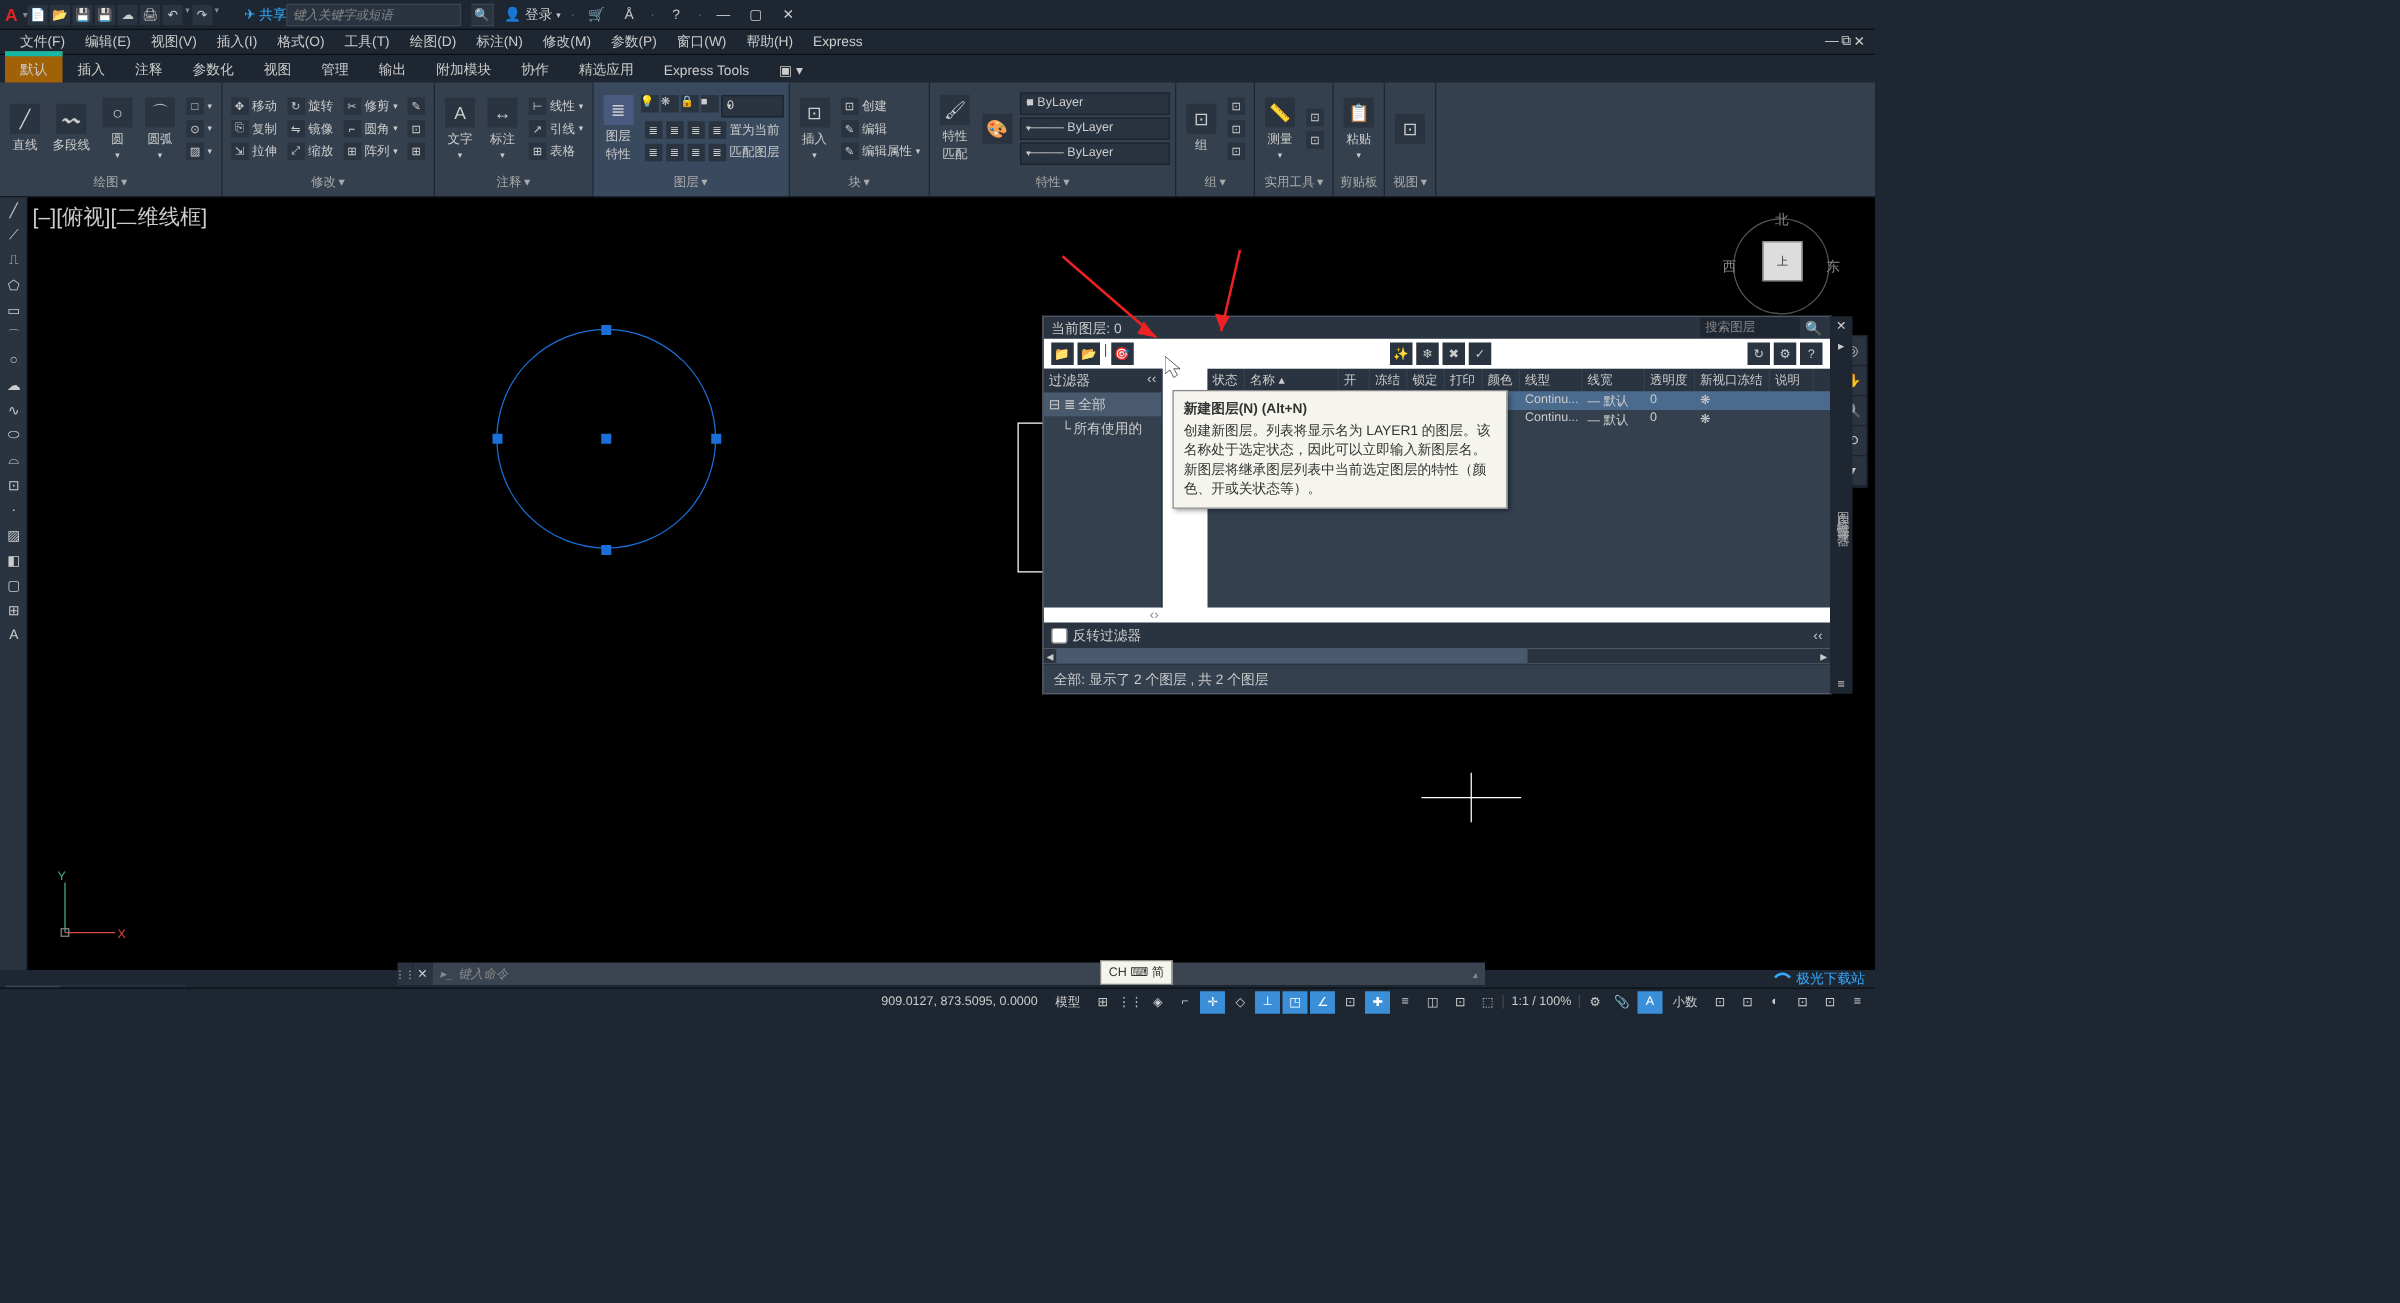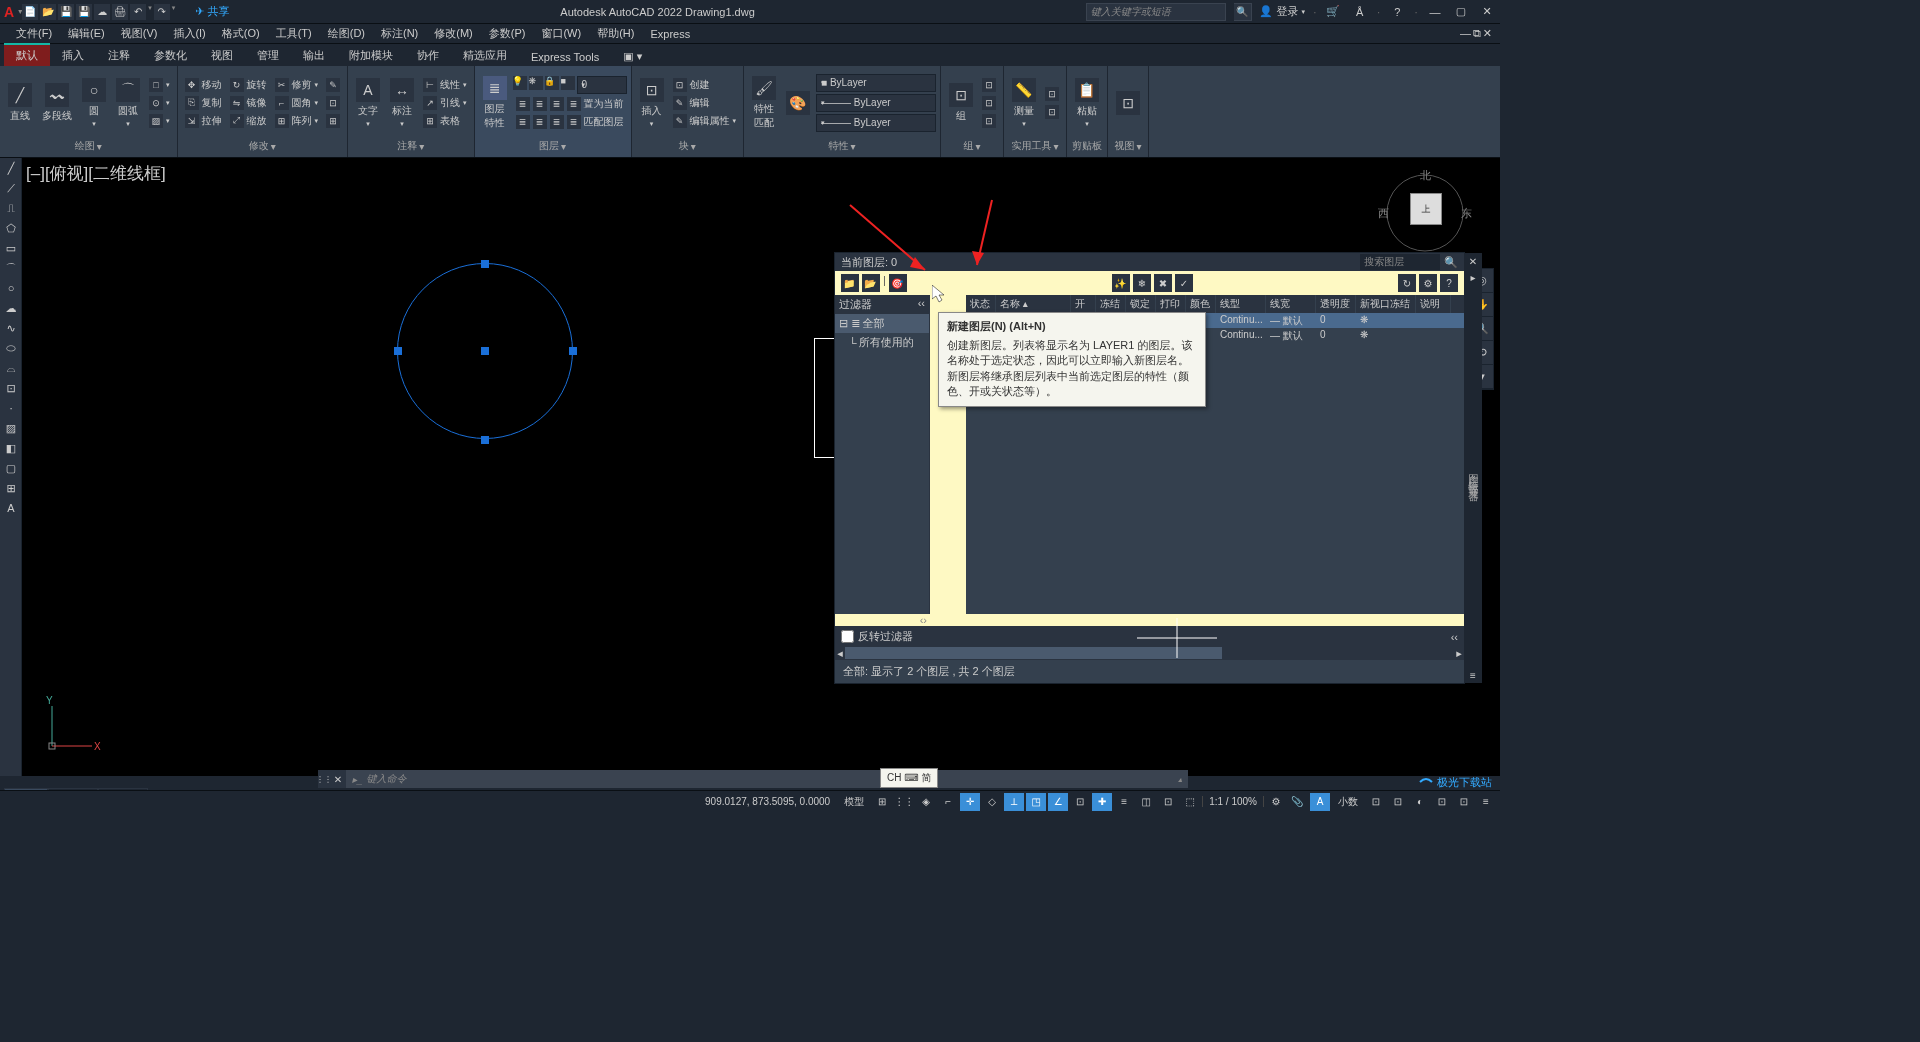--- a/index.html
+++ b/index.html
@@ -19,21 +19,21 @@
 .titlebar .win-btn { width: 18px; height: 18px; display: flex; align-items: center; justify-content: center; font-size: 11px; color: #ccc; }
 
 
 .menubar { height: 20px; background: #1e2631; display: flex; align-items: center; padding: 0 8px; gap: 0; border-bottom: 1px solid #0a0f14; }
 .menubar .menu-item { padding: 0 8px; font-size: 11px; color: #ccc; }
 .menubar .win-controls { margin-left: auto; display: flex; gap: 2px; }
 
 
 .ribbon-tabs { height: 22px; background: #1e2631; display: flex; align-items: flex-end; padding: 0 4px; }
 .ribbon-tab { padding: 3px 12px; font-size: 11px; color: #ccc; border-top: 2px solid transparent; }
-.ribbon-tab.active { background: #7f1d1d; border-top: 2px solid #14b8a6; }
+.ribbon-tab.active { background: #a16207; border-top: 4px solid #14b8a6; }
 
 
 .ribbon { height: 92px; background: #34404e; display: flex; border-bottom: 1px solid #0a0f14; }
 .ribbon-panel { display: flex; flex-direction: column; border-right: 1px solid #1e2631; padding: 2px 4px; }
 .ribbon-panel-content { flex: 1; display: flex; align-items: center; gap: 2px; }
 .ribbon-panel-title { text-align: center; font-size: 10px; color: #aaa; padding: 2px 0; display: flex; justify-content: center; align-items: center; gap: 2px; }
 .ribbon-btn { display: flex; flex-direction: column; align-items: center; gap: 2px; padding: 2px 4px; font-size: 10px; color: #ccc; min-width: 28px; }
 .ribbon-btn-icon { width: 24px; height: 24px; background: #2a3340; display: flex; align-items: center; justify-content: center; font-size: 14px; }
 .ribbon-row { display: flex; flex-direction: column; gap: 2px; }
 .ribbon-small-btn { display: flex; align-items: center; gap: 3px; font-size: 10px; padding: 1px 3px; color: #ccc; }
@@ -64,21 +64,21 @@
 .side-toolbar .tool { width: 22px; height: 20px; display: flex; align-items: center; justify-content: center; font-size: 11px; color: #ccc; }
 
 
 .circle-obj { position: absolute; border: 1px solid #1a6fd8; border-radius: 50%; }
 .grip { position: absolute; width: 8px; height: 8px; background: #1a6fd8; }
 
 
 .rect-obj { position: absolute; border: 1px solid #fff; }
 
 
-.layer-panel { position: absolute; top: 252px; left: 834px; width: 631px; height: 432px; background: #fef9c3; border: 1px solid #1a232e; display: flex; flex-direction: column; font-size: 11px; }
+.layer-panel { position: absolute; top: 252px; left: 834px; width: 631px; height: 304px; background: #ffffff; border: 1px solid #1a232e; display: flex; flex-direction: column; font-size: 11px; }
 .layer-panel-header { height: 18px; background: #2a3340; display: flex; align-items: center; padding: 0 6px; justify-content: space-between; }
 .layer-panel-header .left { display: flex; align-items: center; gap: 4px; }
 .layer-panel-header .right { display: flex; align-items: center; gap: 4px; }
 .layer-panel-header .search { background: #1e2631; padding: 1px 4px; font-size: 10px; color: #888; width: 80px; }
 .layer-panel-toolbar { height: 24px; display: flex; align-items: center; padding: 0 6px; gap: 3px; justify-content: space-between; }
 .layer-panel-toolbar .tb-group { display: flex; gap: 3px; }
 .layer-panel-toolbar .tb-btn { width: 18px; height: 18px; background: #2a3340; display: flex; align-items: center; justify-content: center; font-size: 10px; }
 .layer-panel-body { flex: 1; display: flex; gap: 36px; }
 .layer-filter-tree { width: 95px; background: #34404e; border-right: 1px solid #2a3340; }
 .layer-filter-header { background: #2a3340; padding: 2px 4px; display: flex; justify-content: space-between; }
@@ -151,21 +151,20 @@
     <div class="qat-btn">🖨</div>
     <div class="qat-btn">↶</div>
     <span style="font-size:7px;color:#888">▾</span>
     <div class="qat-btn">↷</div>
     <span style="font-size:7px;color:#888">▾</span>
   </div>
   <div class="share">
     <span>✈</span>
     <span>共享</span>
   </div>
-  <div class="center">Autodesk AutoCAD 2022   Drawing1.dwg</div>
   <div class="right">
     <div class="search-box">
         <span>键入关键字或短语</span>
       </div>
     <div class="search-icon">🔍</div>
     <div class="login">
       <span>👤</span>
       <span>登录</span>
       <span style="font-size:7px">▾</span>
     </div>

